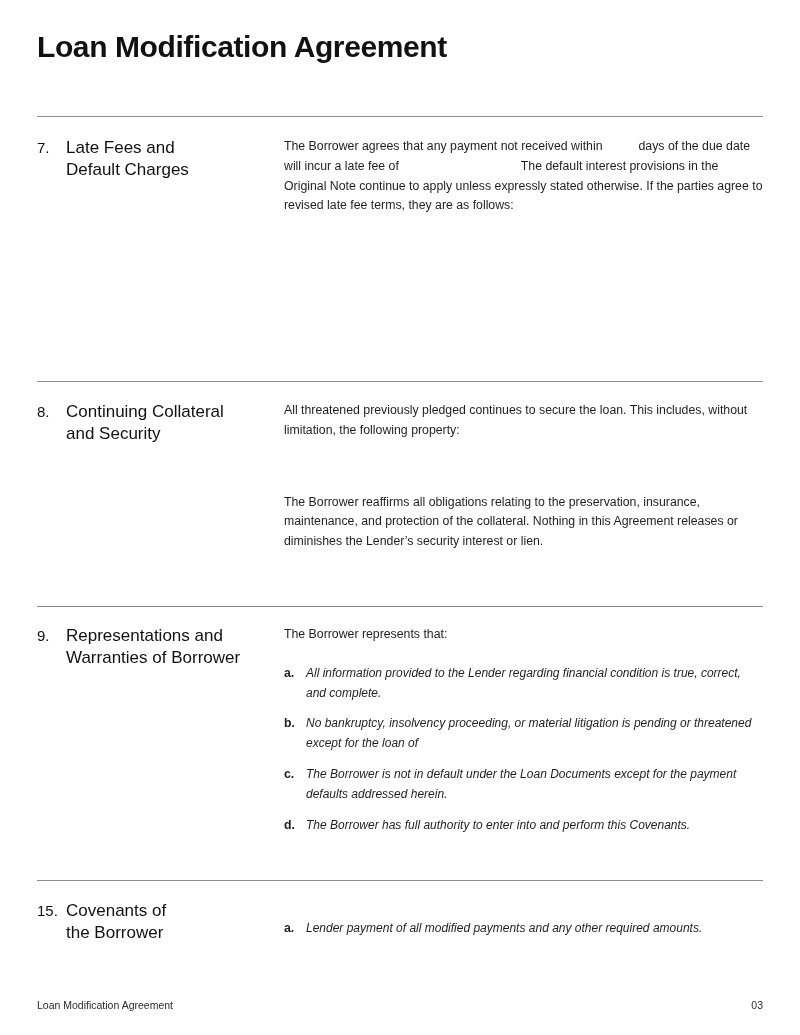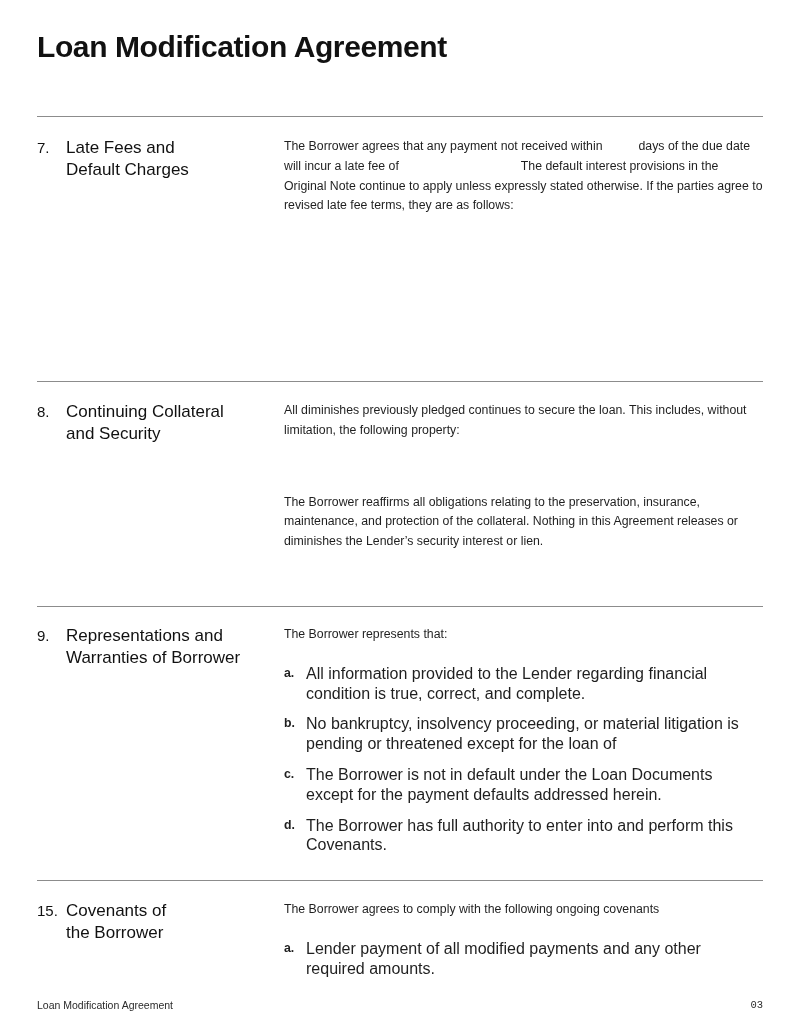--- a/index.html
+++ b/index.html
@@ -100,42 +100,42 @@
   }
   .lettered .marker {
     position: absolute;
     left: 0;
     font-weight: 700;
     font-size: 12.3px;
     line-height: 19.8px;
   }
   .li-text {
     display: block;
-    font-size: 16px;
+    font-size: 12px;
     line-height: 19.8px;
+    font-style: italic;
   }
 
   
   .footer-left {
     position: absolute;
     left: 37px;
     bottom: 23px;
     font-size: 10.5px;
     line-height: 14px;
     color: #2b2b2b;
   }
   .footer-right {
     position: absolute;
     right: 37px;
     bottom: 23px;
     font-size: 10.5px;
     line-height: 14px;
     color: #2b2b2b;
     text-align: right;
-    font-family: Liberation Mono, monospace;
   }
 </style>
 </head>
 <body>
 
 <div class="page">
 
   <div class="doc-title">Loan Modification Agreement</div>
 
   <div class="rule" style="top:116px;"></div>
@@ -153,21 +153,21 @@
 
   <div class="rule" style="top:381px;"></div>
 
   <div class="section" style="top:401px;">
     <div class="sec-num">8.</div>
     <div class="sec-title">
       <span>Continuing Collateral</span><br>
       <span>and Security</span>
     </div>
     <div class="sec-body">
-      <p class="para">All diminishes previously pledged continues to secure the loan. This includes, without limitation, the following property:</p>
+      <p class="para">All threatened previously pledged continues to secure the loan. This includes, without limitation, the following property:</p>
       <div style="height:52px;"></div>
       <p class="para">The Borrower reaffirms all obligations relating to the preservation, insurance, maintenance, and protection of the collateral. Nothing in this Agreement releases or diminishes the Lender’s security interest or lien.</p>
     </div>
   </div>
 
   <div class="rule" style="top:606px;"></div>
 
   <div class="section" style="top:625px;">
     <div class="sec-num">9.</div>
     <div class="sec-title">
@@ -202,21 +202,20 @@
 
   <div class="rule" style="top:880px;"></div>
 
   <div class="section" style="top:900px;">
     <div class="sec-num">15.</div>
     <div class="sec-title">
       <span>Covenants of</span><br>
       <span>the Borrower</span>
     </div>
     <div class="sec-body">
-      <p class="para">The Borrower agrees to comply with the following ongoing covenants</p>
       <div style="height:19px;"></div>
       <div class="lettered">
         <span class="marker">a.</span>
         <span class="li-text">Lender payment of all modified payments and any other required amounts.</span>
       </div>
     </div>
   </div>
 
   <div class="footer-left">Loan Modification Agreement</div>
   <div class="footer-right">03</div>

